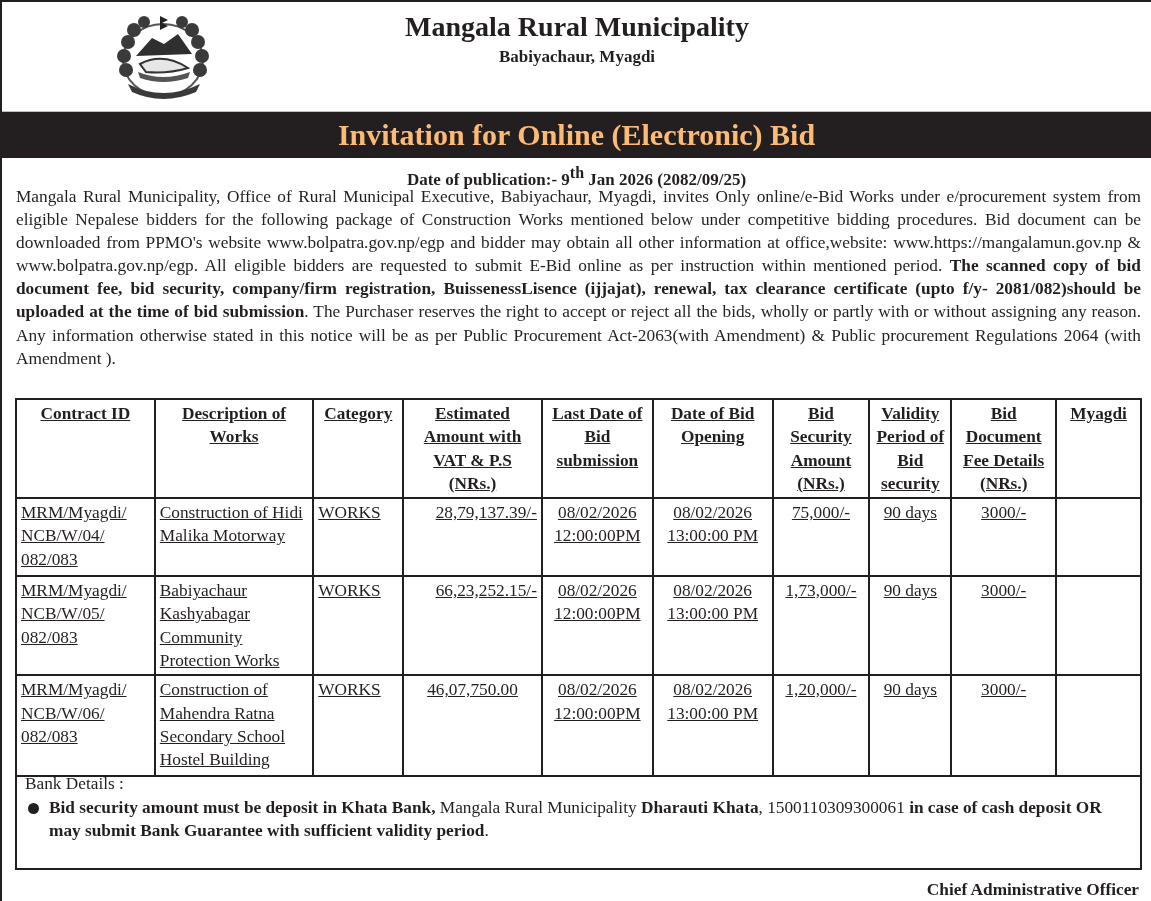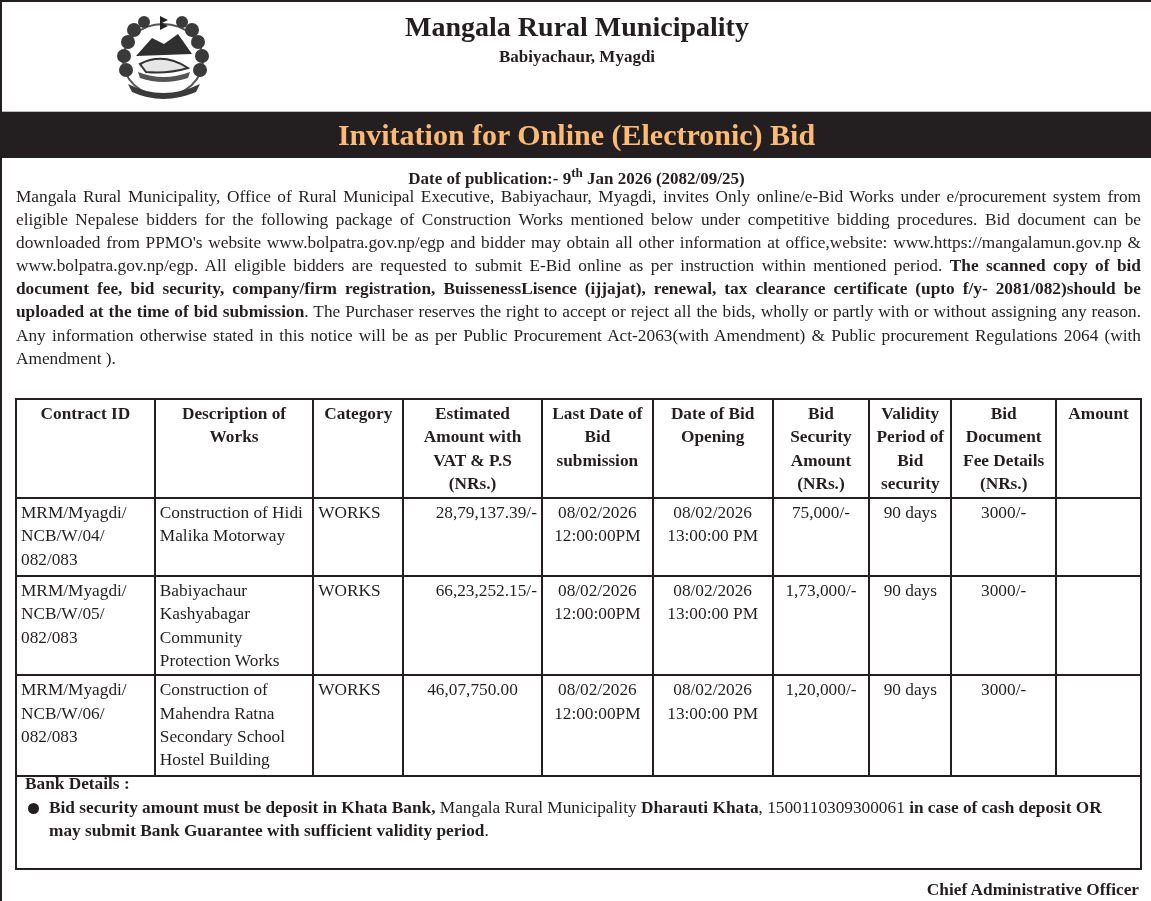--- a/index.html
+++ b/index.html
@@ -22,47 +22,47 @@
   .banner {
     position: absolute; left: 0; top: 109px; width: 1149px; height: 46px;
     background: #231f20; color: #fdba74; text-align: center;
     font-size: 30px; font-weight: bold; line-height: 46px;
     border-top: 1px solid #bdbdbd;
   }
   .pubdate {
     position: absolute; left: 0; top: 160px; width: 1149px; text-align: center;
     font-size: 17px; font-weight: bold; line-height: 22px;
   }
-  .pubdate sup { font-size: 13px; }
+  .pubdate sup { font-size: 16px; }
   .para {
     position: absolute; left: 14px; top: 183px; width: 1125px;
     font-size: 17.3px; line-height: 23.1px; text-align: justify;
   }
   .para b { font-weight: bold; }
   table.bids {
     position: absolute; left: 13px; top: 396px; width: 1127px;
-    border-collapse: collapse; font-size: 17.3px;
+    border-collapse: collapse; font-size: 17.3px; text-decoration: underline;
   }
   table.bids th, table.bids td {
     border: 2px solid #231f20; vertical-align: top; padding: 2px 4px;
     line-height: 23.3px;
   }
   table.bids th { font-weight: bold; text-align: center; height: 92px; }
   table.bids td { height: 72px; }
   table.bids tr.r2 td { height: 93px; }
   table.bids tr.r3 td { height: 95px; }
   td.c { text-align: center; }
   td.l { text-align: left; }
   td.r { text-align: right; }
   .bank {
     position: absolute; left: 13px; top: 768px; width: 1127px; height: 100px;
     box-sizing: border-box; border: 2px solid #231f20; border-top: none;
     padding: 2px 8px; font-size: 17.3px; line-height: 23.5px;
   }
-  .bank .bhead { font-weight: bold; }
+  .bank .bhead { font-weight: normal; }
   .bullet-row { position: relative; padding-left: 24px; }
   .bullet {
     position: absolute; left: 3px; top: 7px; width: 11px; height: 11px;
     border-radius: 50%; background: #231f20;
   }
   .signature {
     position: absolute; right: 12px; top: 878px; font-size: 17.3px; font-weight: bold;
   }
 </style>
 </head>
@@ -124,21 +124,21 @@
       <tr>
         <th>Contract ID</th>
         <th>Description of Works</th>
         <th>Category</th>
         <th>Estimated Amount with VAT &amp; P.S (NRs.)</th>
         <th>Last Date of Bid submission</th>
         <th>Date of Bid Opening</th>
         <th>Bid Security Amount (NRs.)</th>
         <th>Validity Period of Bid security</th>
         <th>Bid Document Fee Details (NRs.)</th>
-        <th>Amount</th>
+        <th>Myagdi</th>
       </tr>
     </thead>
     <tbody>
       <tr class="r1">
         <td class="l">MRM/Myagdi/ NCB/W/04/ 082/083</td>
         <td class="l">Construction of Hidi Malika Motorway</td>
         <td class="l">WORKS</td>
         <td class="r">28,79,137.39/-</td>
         <td class="c">08/02/2026 12:00:00PM</td>
         <td class="c">08/02/2026 13:00:00 PM</td>

